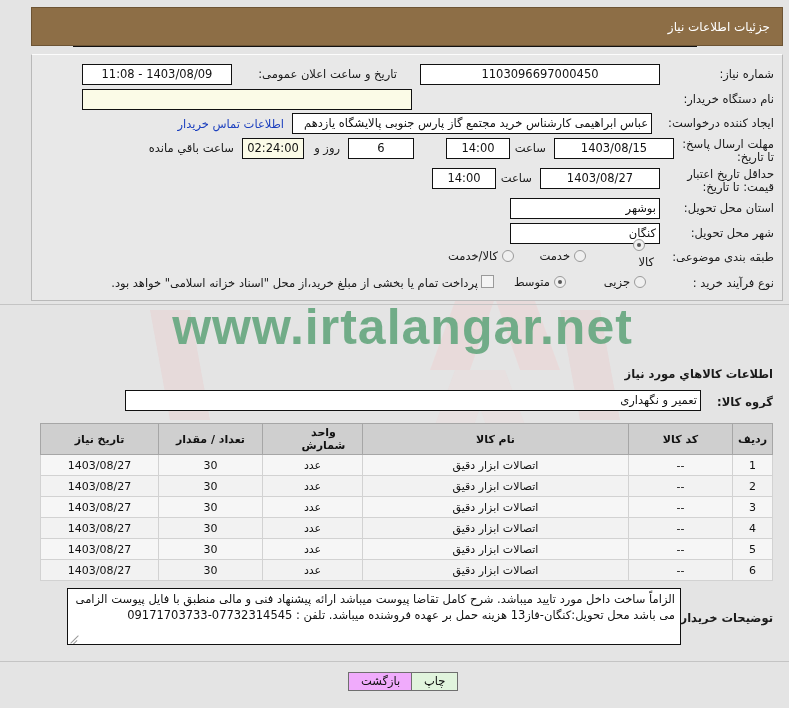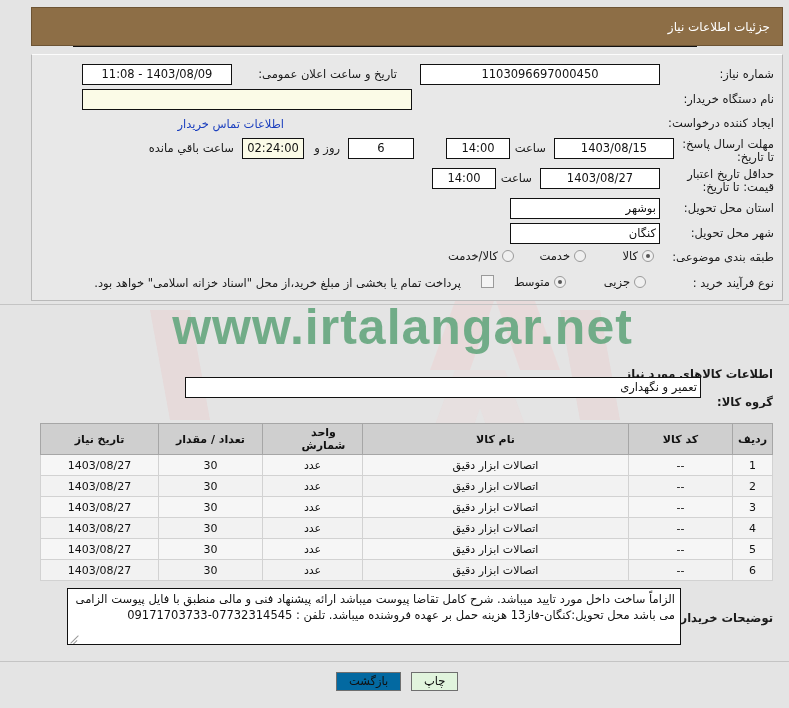--- a/index.html
+++ b/index.html
@@ -215,21 +215,21 @@
     height: 19px;
     border: 1px solid #6f6f6f;
     font-size: 11.5px;
     color: #111;
     text-align: center;
     line-height: 17px;
     padding: 0 12px;
     cursor: pointer;
     font-family: "DejaVu Sans", "Liberation Sans", sans-serif;
   }
-  .btn-back  { background: #0369a1; }
+  .btn-back  { background: #f0abfc; margin-left: 12px; }
   .btn-print { background: #e1f4dd; }
 </style>
 </head>
 <body>
 
 <div class="page">
 
   <div class="watermark">
     <svg width="789" height="260" viewBox="0 0 789 260" xmlns="http://www.w3.org/2000/svg">
       <g fill="#edd3d3">
@@ -254,20 +254,21 @@
       <div class="lbl" style="right:8px; top:13px; width:110px;">شماره نیاز:</div>
       <div class="fld" style="right:122px; top:9px; width:240px;">1103096697000450</div>
 
       <div class="lbl" style="right:385px; top:13px; width:160px;">تاریخ و ساعت اعلان عمومی:</div>
       <div class="fld" style="right:550px; top:9px; width:150px;">1403/08/09 - 11:08</div>
 
       <div class="lbl" style="right:8px; top:38px; width:110px;">نام دستگاه خریدار:</div>
       <div class="fld empty" style="right:370px; top:34px; width:330px;"></div>
 
       <div class="lbl" style="right:8px; top:62px; width:118px;">ایجاد کننده درخواست:</div>
+      <div class="fld rt" style="right:130px; top:58px; width:360px;">عباس ابراهیمی کارشناس خرید مجتمع گاز پارس جنوبی  پالایشگاه یازدهم</div>
       <a class="link" style="right:498px; top:62px;" href="#">اطلاعات تماس خریدار</a>
 
       <div class="lbl lbl-wrap" style="right:8px; top:83px; width:92px;">مهلت ارسال پاسخ: تا تاریخ:</div>
       <div class="fld" style="right:108px; top:83px; width:120px;">1403/08/15</div>
       <div class="lbl" style="right:236px; top:87px;">ساعت</div>
       <div class="fld" style="right:272px; top:83px; width:64px;">14:00</div>
       <div class="fld" style="right:368px; top:83px; width:66px;">6</div>
       <div class="lbl" style="right:442px; top:87px;">روز و</div>
       <div class="fld cream" style="right:478px; top:83px; width:62px;">02:24:00</div>
       <div class="lbl" style="right:548px; top:87px;">ساعت باقي مانده</div>
@@ -277,21 +278,21 @@
       <div class="lbl" style="right:250px; top:117px;">ساعت</div>
       <div class="fld" style="right:286px; top:113px; width:64px;">14:00</div>
 
       <div class="lbl" style="right:8px; top:147px; width:108px;">استان محل تحویل:</div>
       <div class="fld rt" style="right:122px; top:143px; width:150px;">بوشهر</div>
 
       <div class="lbl" style="right:8px; top:172px; width:108px;">شهر محل تحویل:</div>
       <div class="fld rt" style="right:122px; top:168px; width:150px;">کنگان</div>
 
       <div class="lbl" style="right:8px; top:196px; width:118px;">طبقه بندی موضوعی:</div>
-      <div class="radio-grp" style="right:128px; top:194px;">
+      <div class="radio-grp" style="right:128px; top:184px;flex-direction:column;">
         <span class="rdo on"></span>
         <span class="rdo-lbl">کالا</span>
       </div>
       <div class="radio-grp" style="right:196px; top:194px;">
         <span class="rdo"></span>
         <span class="rdo-lbl">خدمت</span>
       </div>
       <div class="radio-grp" style="right:268px; top:194px;">
         <span class="rdo"></span>
         <span class="rdo-lbl">کالا/خدمت</span>
@@ -300,39 +301,39 @@
       <div class="lbl" style="right:8px; top:222px; width:118px;">نوع فرآیند خرید :</div>
       <div class="radio-grp" style="right:136px; top:220px;">
         <span class="rdo"></span>
         <span class="rdo-lbl">جزیی</span>
       </div>
       <div class="radio-grp" style="right:216px; top:220px;">
         <span class="rdo on"></span>
         <span class="rdo-lbl">متوسط</span>
       </div>
       <div class="chk" style="right:288px; top:220px;"></div>
-      <div class="lbl" style="right:321px; top:222px;margin-left:43px;">پرداخت تمام یا بخشی از مبلغ خرید،از محل "اسناد خزانه اسلامی" خواهد بود.</div>
+      <div class="lbl" style="right:304px; top:222px;margin-left:43px;">پرداخت تمام یا بخشی از مبلغ خرید،از محل "اسناد خزانه اسلامی" خواهد بود.</div>
 
     </div>
   </div>
 
   <div class="divider" style="top:304px;"></div>
   <div id="panel-desc">
     <div class="panel-inner">
       <div class="lbl lbl-bold" style="right:10px; top:18px;">شرح کلي نیاز:</div>
       <div class="ta" style="right:92px; top:8px; width:624px; height:39px;">خریدFITTING*پالایشگاه یازدهم فاز 13*41-0340013**شرح کامل تقاضا پیوست میباشد ارایه پیشنهاد فنی و مالی منطبق با فایل پیوست الزامی می باشد.<span class="grip"></span></div>
     </div>
   </div>
 
   <div id="panel-goods" style="position:absolute;">
     <div class="panel-inner">
       <div class="sec-title" style="right:10px; top:-8px;">اطلاعات کالاهاي مورد نیاز</div>
 
       <div class="lbl lbl-bold" style="right:10px; top:21px;">گروه کالا:</div>
-      <div class="fld rt" style="right:82px; top:2px; width:516px;">تعمیر و نگهداری</div>
+      <div class="fld rt" style="right:82px; top:15px; width:576px;">تعمیر و نگهداری</div>
 
       <table class="tbl">
         <thead>
           <tr>
             <th style="width:40px;">ردیف</th>
             <th style="width:104px;">کد کالا</th>
             <th>نام کالا</th>
             <th style="width:100px;padding-left:26px;">واحد شمارش</th>
             <th style="width:104px;">تعداد / مقدار</th>
             <th style="width:118px;">تاریخ نیاز</th>

